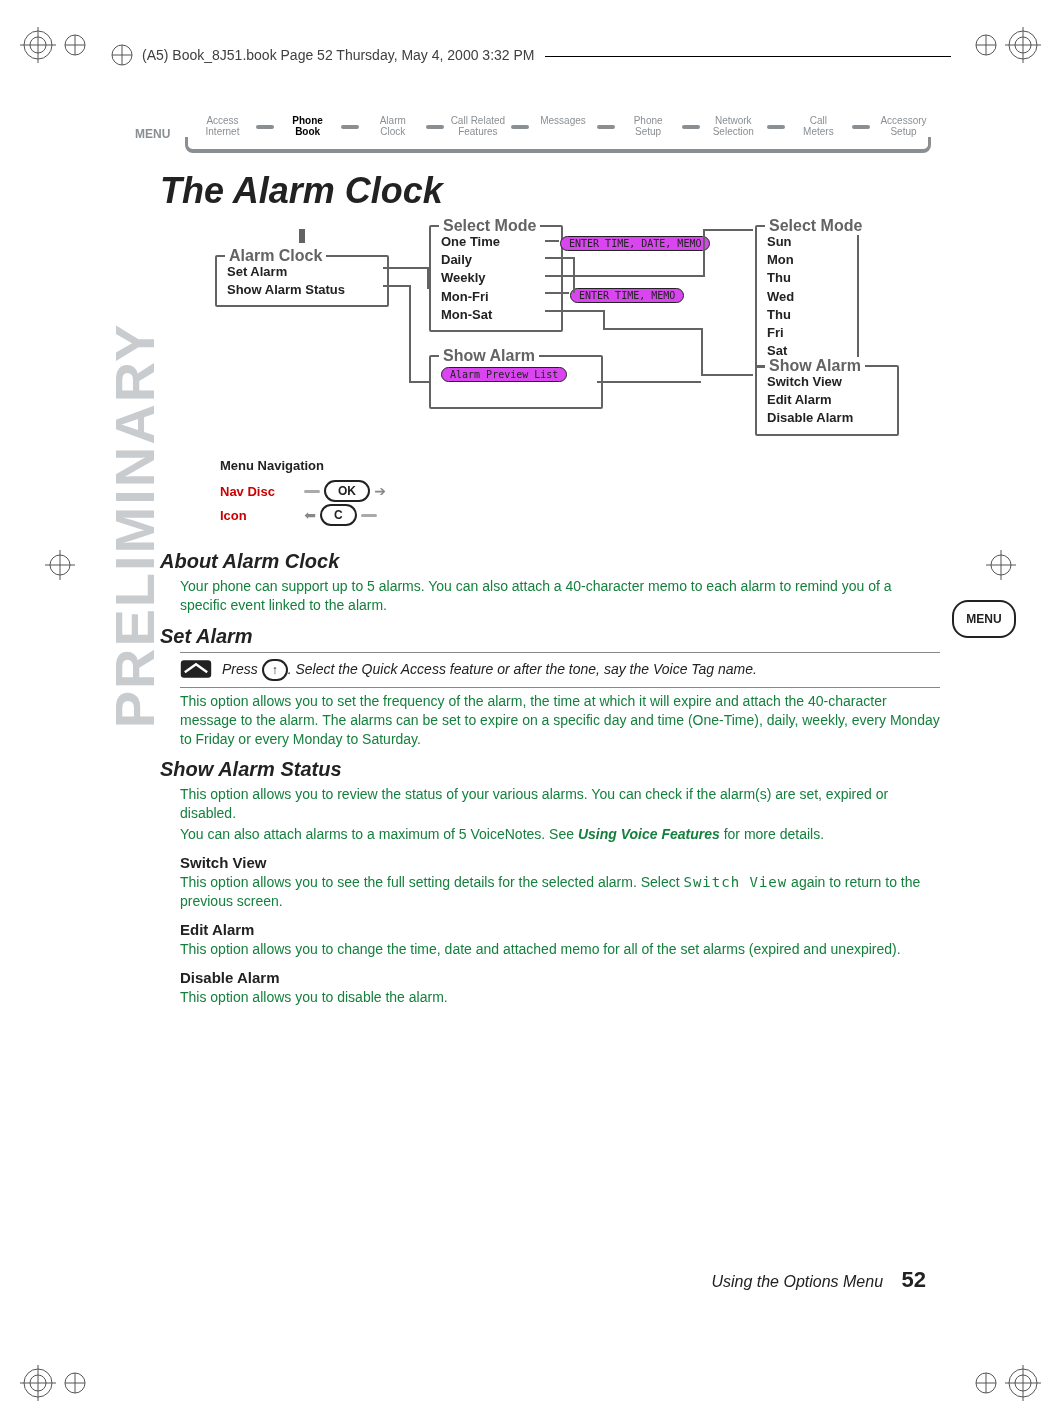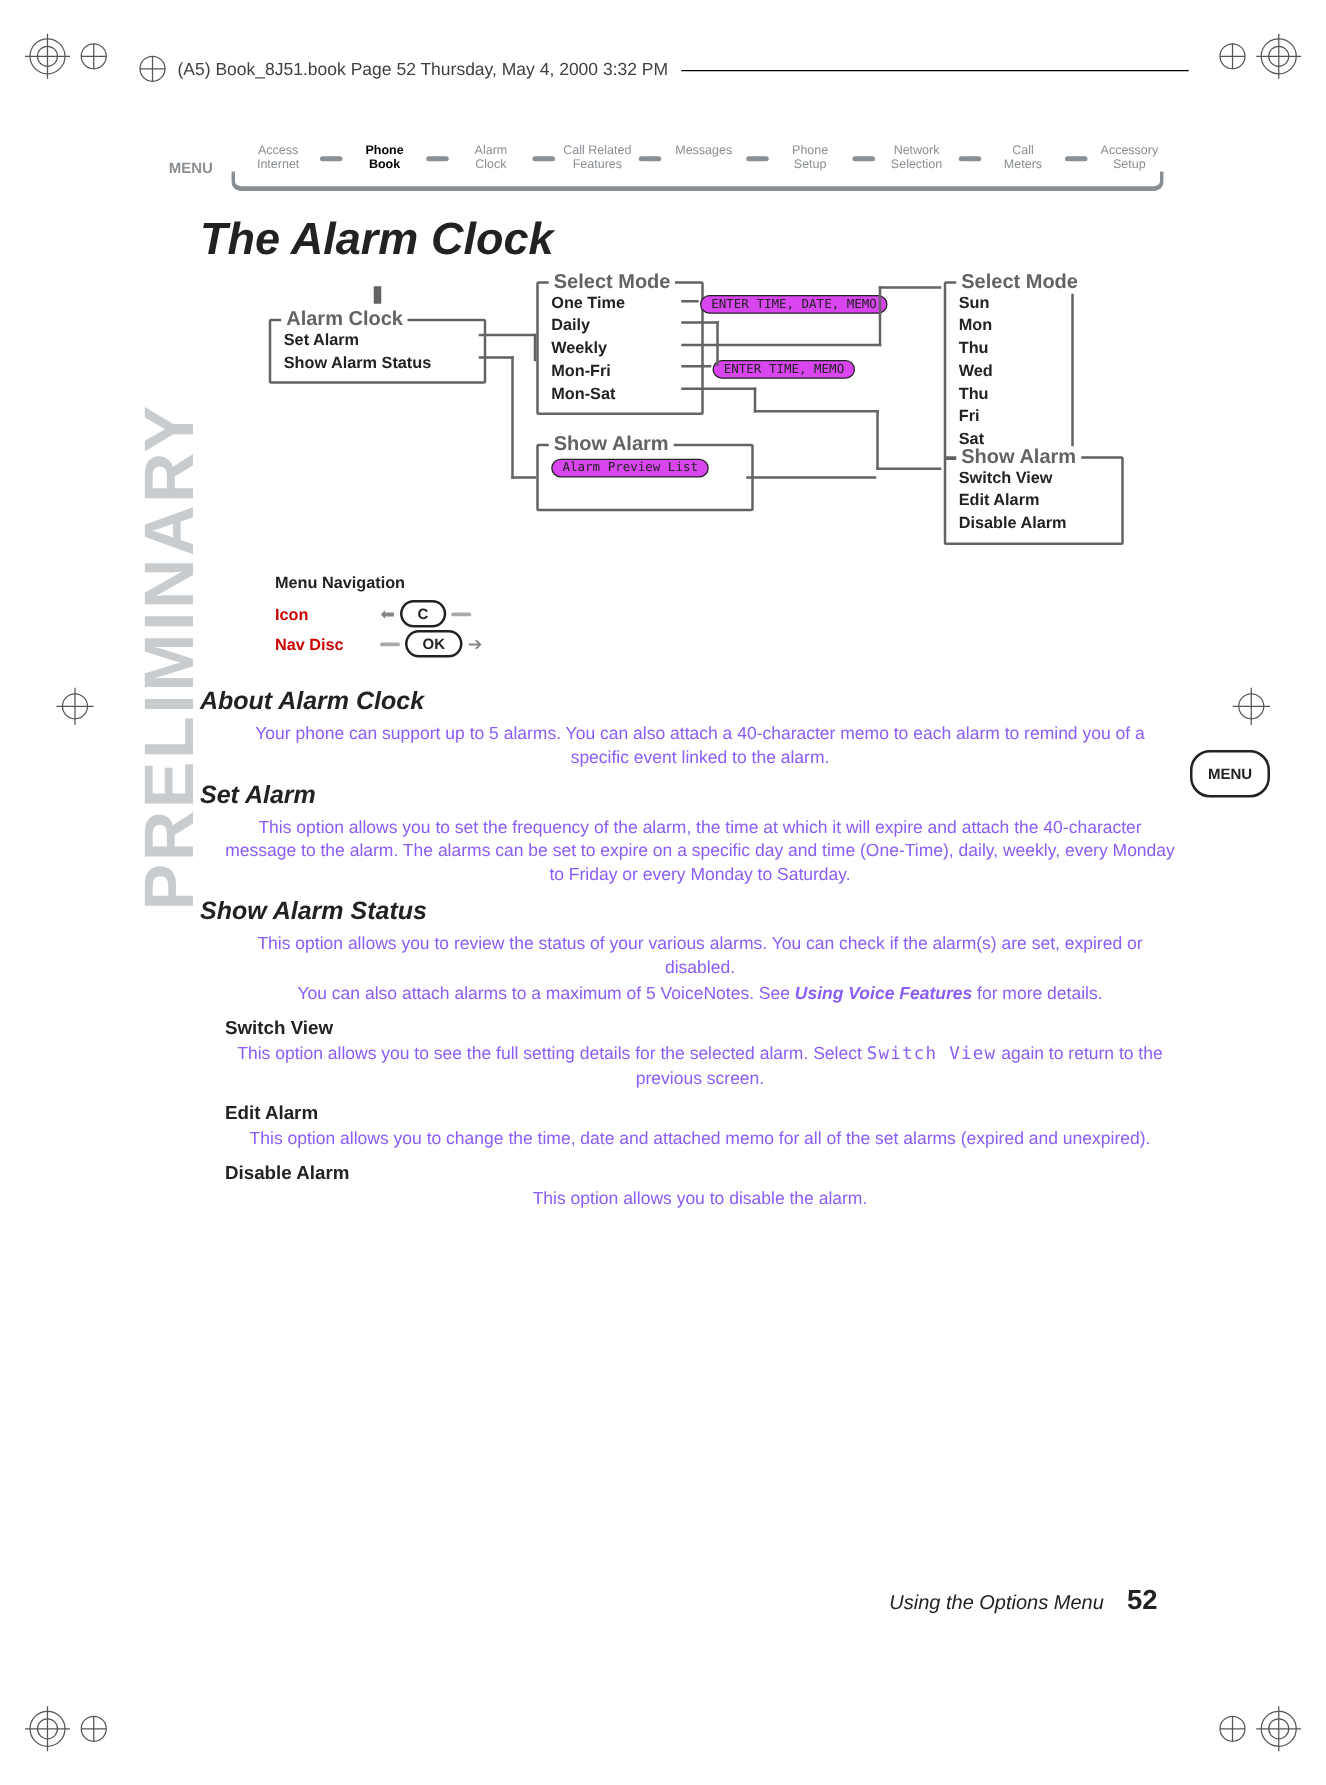--- a/index.html
+++ b/index.html
@@ -38,21 +38,21 @@
   .box .row{white-space:nowrap;line-height:1.4;}
   .box .row.bold{font-weight:bold;}
   .pill{display:inline-block;border:1px solid #222;border-radius:10px;padding:1px 8px;font-size:10px;font-family:monospace;background:#d946ef;}
   .conn{position:absolute;background:#636363;}
   
   .prelim{position:absolute;left:105px;top:293px;width:60px;height:465px;display:flex;align-items:center;justify-content:center;}
   .prelim span{transform:rotate(-90deg);font-size:56px;font-weight:900;color:#c9ccce;letter-spacing:2px;white-space:nowrap;font-family:Arial,sans-serif;}
   
   .body{position:absolute;top:540px;left:160px;width:780px;}
   h2.sect{font-family:Arial,sans-serif;font-style:italic;font-weight:bold;font-size:20px;color:#222;margin:10px 0 4px 0;}
-  .body p{margin:2px 0 2px 20px;font-size:14px;line-height:1.35;color:#8b5cf6;text-align:center;}
+  .body p{margin:2px 0 2px 20px;font-size:14px;line-height:1.35;color:#15803d;}
   h3.sub{font-family:Arial,sans-serif;font-weight:bold;font-size:15px;margin:10px 0 2px 20px;}
   .voice-row{display:flex;align-items:flex-start;margin:4px 0 4px 20px;border-top:1px solid #888;border-bottom:1px solid #888;padding:6px 0;}
   .voice-row .vicon{width:32px;height:20px;flex:none;margin-right:10px;}
   .voice-row .vtxt{font-style:italic;font-size:14px;}
   .code{font-family:monospace;font-size:14px;letter-spacing:1px;}
   
   .menu-badge{position:absolute;top:600px;right:45px;width:60px;height:34px;border:2px solid #222;border-radius:16px;display:flex;align-items:center;justify-content:center;font-size:12px;font-weight:bold;background:#fff;}
   
   .navdiag{position:absolute;top:458px;left:220px;width:350px;height:80px;}
   .navdiag .hdr{font-size:13px;font-weight:bold;color:#222;margin-bottom:6px;}
@@ -244,42 +244,51 @@
       <div class="legend">Show Alarm</div>
       <div class="row bold">Switch View</div>
       <div class="row bold">Edit Alarm</div>
       <div class="row bold">Disable Alarm</div>
     </div>
   </div>
 
   <div class="navdiag">
     <div class="hdr">Menu Navigation</div>
     <div class="row">
+      <div class="lbl">Nav Disc</div>
+      <span class="dash2"></span>
+        <span class="navbtn">OK</span>
+        <span class="arrow">➔</span>
+    </div>
+    <div class="row">
       <div class="lbl">Icon</div>
       <span class="arrow">⬅</span>
         <span class="navbtn">C</span>
         <span class="dash2"></span>
     </div>
-    <div class="row">
-      <div class="lbl">Nav Disc</div>
-      <span class="dash2"></span>
-        <span class="navbtn">OK</span>
-        <span class="arrow">➔</span>
-    </div>
   </div>
 
   <div class="menu-badge">
       <span>MENU</span>
     </div>
 
   <div class="body">
     <h2 class="sect">About Alarm Clock</h2>
     <p>Your phone can support up to 5 alarms. You can also attach a 40-character memo to each alarm to remind you of a specific event linked to the alarm.</p>
 
     <h2 class="sect">Set Alarm</h2>
+    <div class="voice-row">
+      <svg class="vicon" viewBox="0 0 40 24">
+          <rect x="1" y="1" width="38" height="22" rx="4" fill="#222"></rect>
+          <path d="M6 16 L20 6 L34 16" stroke="#fff" stroke-width="3" fill="none"></path>
+        </svg>
+      <div class="vtxt">
+        <span>Press </span><span class="navbtn" style="padding:0 8px;font-style:normal">↑</span><span>. Select the Quick Access feature or after the tone, say the Voice Tag name.</span>
+      </div>
+    </div>
     <p>This option allows you to set the frequency of the alarm, the time at which it will expire and attach the 40-character message to the alarm. The alarms can be set to expire on a specific day and time (One-Time), daily, weekly, every Monday to Friday or every Monday to Saturday.</p>
 
     <h2 class="sect">Show Alarm Status</h2>
     <p>This option allows you to review the status of your various alarms. You can check if the alarm(s) are set, expired or disabled.</p>
     <p><span>You can also attach alarms to a maximum of 5 VoiceNotes. See </span><b><i>Using Voice Features</i></b><span> for more details.</span></p>
 
     <h3 class="sub">Switch View</h3>
     <p><span>This option allows you to see the full setting details for the selected alarm. Select </span><span class="code">Switch View</span><span> again to return to the previous screen.</span></p>
 
     <h3 class="sub">Edit Alarm</h3>

